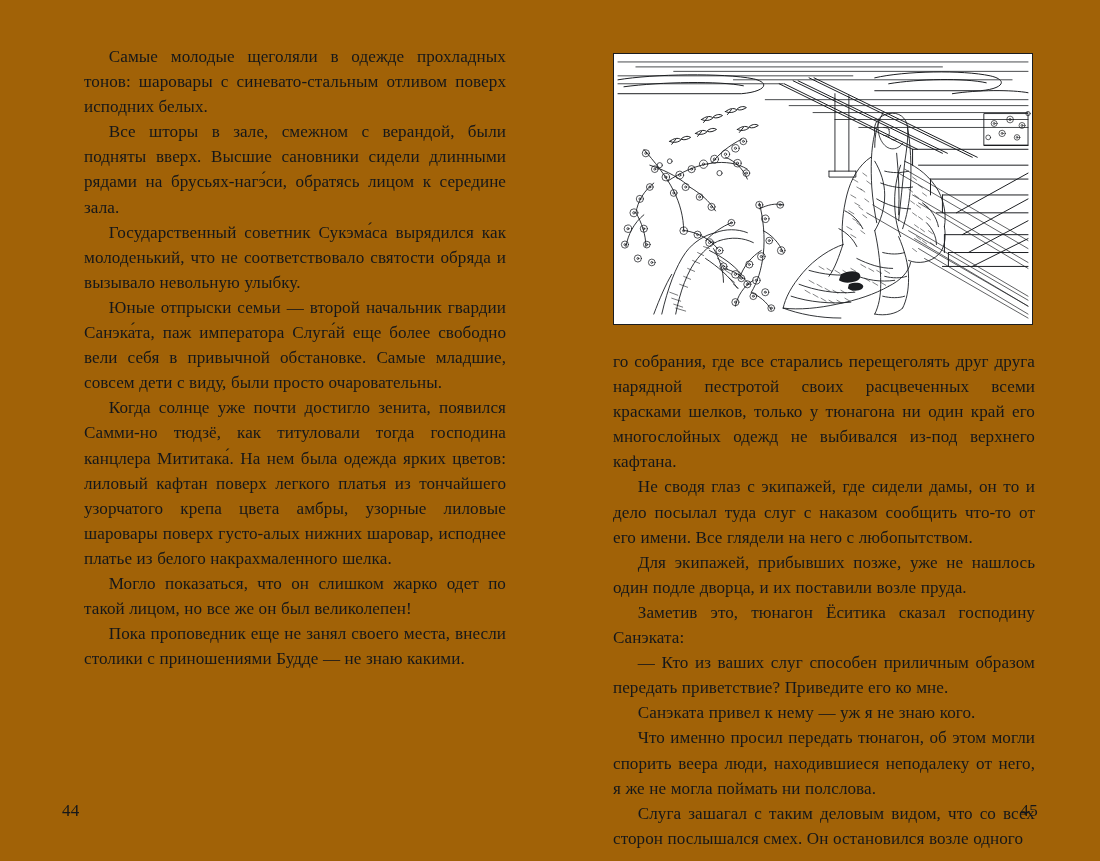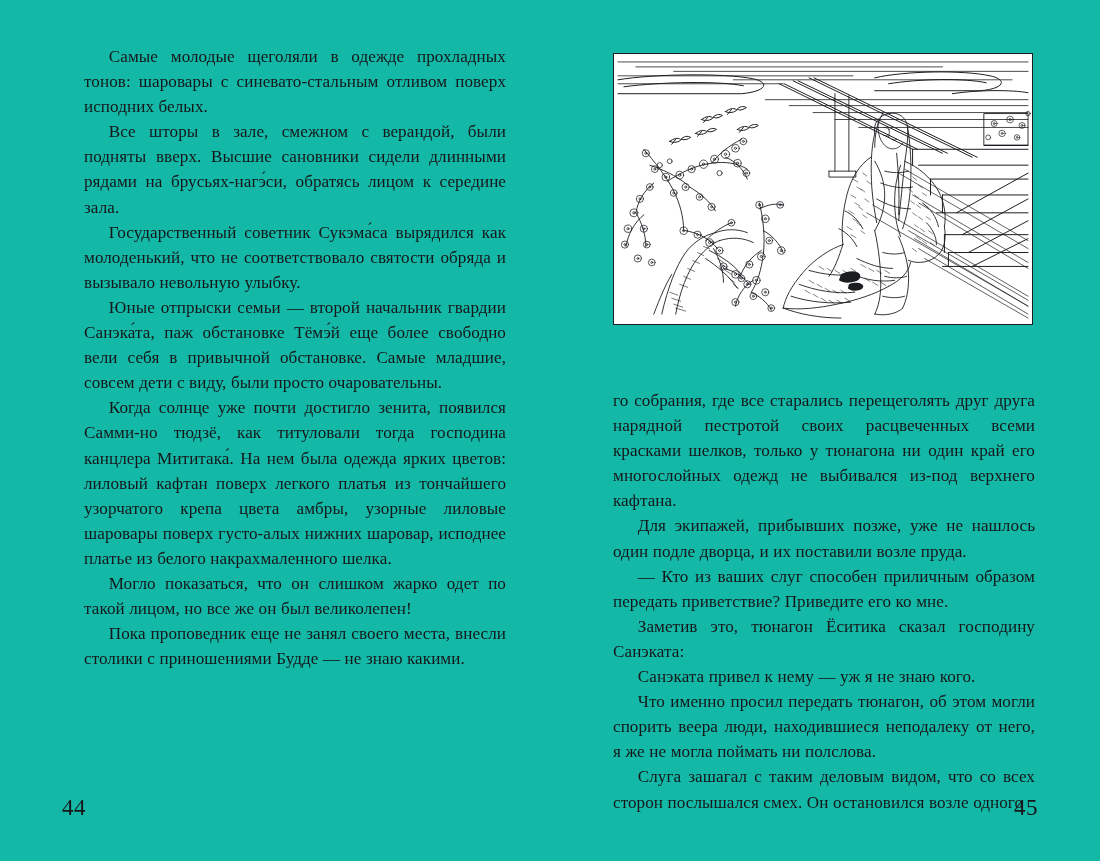--- a/index.html
+++ b/index.html
@@ -4,21 +4,21 @@
 <style>
   html, body {
     margin: 0;
     padding: 0;
     background: #ffffff;
   }
   .page {
     position: relative;
     width: 1100px;
     height: 861px;
-    background: #14b8a6;
+    background: #a16207;
     overflow: hidden;
     font-family: "Liberation Serif", "DejaVu Serif", serif;
     color: #15171a;
   }
 
   
   .col {
     position: absolute;
     top: 44px;
     width: 422px;
@@ -30,27 +30,27 @@
     margin: 0;
     text-align: justify;
     text-indent: 1.45em;
     font-size: 17.1px;
     line-height: 25.1px;
     letter-spacing: .004em;
     -webkit-hyphens: none;
     hyphens: none;
     word-spacing: .01em;
   }
-  .col p.noindent { text-indent: 0; margin-top: 39px; }
+  .col p.noindent { text-indent: 0; }
 
   
   .folio {
     position: absolute;
     bottom: 42px;
-    font-size: 23px;
+    font-size: 17px;
     line-height: 1;
     color: #15171a;
     letter-spacing: .02em;
   }
   .folio-left  { left: 62px; }
   .folio-right { right: 62px; text-align: right; }
 
   
   .illus-wrap {
     position: absolute;
@@ -71,21 +71,21 @@
 </style>
 </head>
 <body>
 
 <div class="page">
 
   <div class="col col-left">
     <p>Самые молодые щеголяли в одежде прохладных тонов: шаровары с синевато-стальным отливом поверх исподних белых.</p>
     <p>Все шторы в зале, смежном с верандой, были подняты вверх. Высшие сановники сидели длинными рядами на брусьях-нагэ́си, обратясь лицом к середине зала.</p>
     <p>Государственный советник Сукэма́са вырядился как молоденький, что не соответствовало святости обряда и вызывало невольную улыбку.</p>
-    <p>Юные отпрыски семьи — второй начальник гвардии Санэка́та, паж обстановке Тёмэ́й еще более свободно вели себя в привычной обстановке. Самые младшие, совсем дети с виду, были просто очаровательны.</p>
+    <p>Юные отпрыски семьи — второй начальник гвардии Санэка́та, паж императора Слуга́й еще более свободно вели себя в привычной обстановке. Самые младшие, совсем дети с виду, были просто очаровательны.</p>
     <p>Когда солнце уже почти достигло зенита, появился Самми-но тюдзё, как титуловали тогда господина канцлера Мититака́. На нем была одежда ярких цветов: лиловый кафтан поверх легкого платья из тончайшего узорчатого крепа цвета амбры, узорные лиловые шаровары поверх густо-алых нижних шаровар, исподнее платье из белого накрахмаленного шелка.</p>
     <p>Могло показаться, что он слишком жарко одет по такой лицом, но все же он был великолепен!</p>
     <p>Пока проповедник еще не занял своего места, внесли столики с приношениями Будде — не знаю какими.</p>
 
   </div>
   <div class="folio folio-left">44</div>
 
   <div class="illus-wrap">
     <div class="illus-frame">
       <svg viewBox="0 0 420 272" preserveAspectRatio="none">
@@ -466,22 +466,23 @@
 
           <path d="M170 256 C186 262 206 266 228 266"></path>
 
         </g>
       </svg>
     </div>
   </div>
 
   <div class="col col-right">
     <p class="noindent">го собрания, где все старались перещеголять друг друга нарядной пестротой своих расцвеченных всеми красками шелков, только у тюнагона ни один край его многослойных одежд не выбивался из-под верхнего кафтана.</p>
+    <p>Не сводя глаз с экипажей, где сидели дамы, он то и дело посылал туда слуг с наказом сообщить что-то от его имени. Все глядели на него с любопытством.</p>
     <p>Для экипажей, прибывших позже, уже не нашлось один подле дворца, и их поставили возле пруда.</p>
+    <p>Заметив это, тюнагон Ёситика сказал господину Санэката:</p>
     <p>— Кто из ваших слуг способен приличным образом передать приветствие? Приведите его ко мне.</p>
-    <p>Заметив это, тюнагон Ёситика сказал господину Санэката:</p>
     <p>Санэката привел к нему — уж я не знаю кого.</p>
     <p>Что именно просил передать тюнагон, об этом могли спорить веера люди, находившиеся неподалеку от него, я же не могла поймать ни полслова.</p>
     <p>Слуга зашагал с таким деловым видом, что со всех сторон послышался смех. Он остановился возле одного</p>
   </div>
   <div class="folio folio-right">45</div>
 
 </div>
 
 </body></html>

